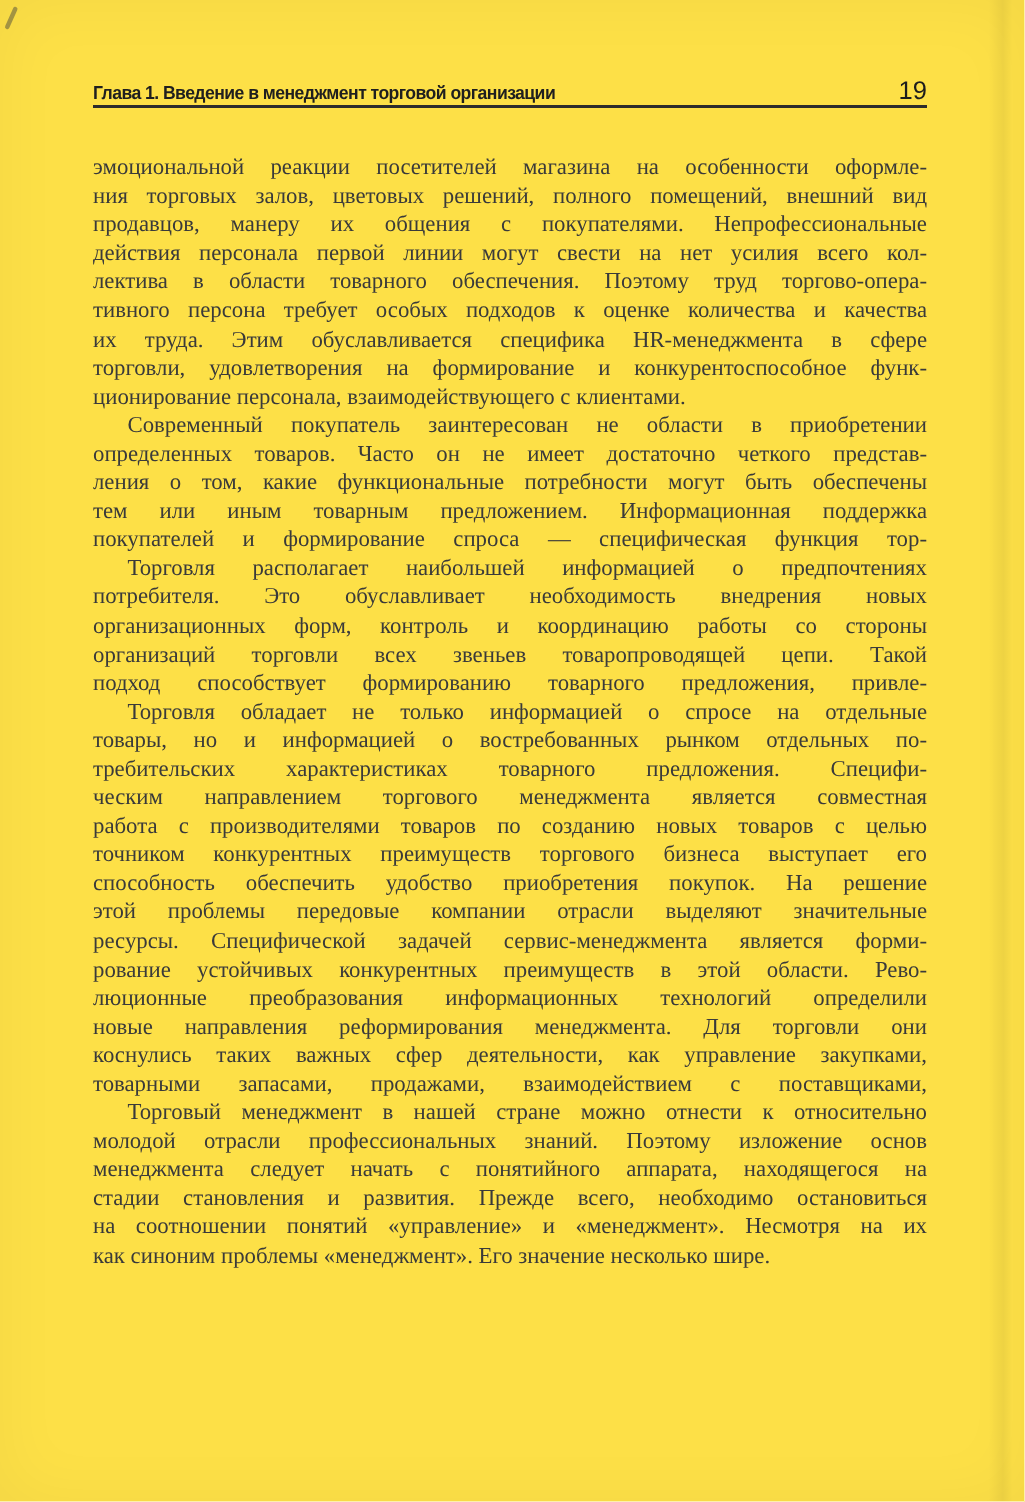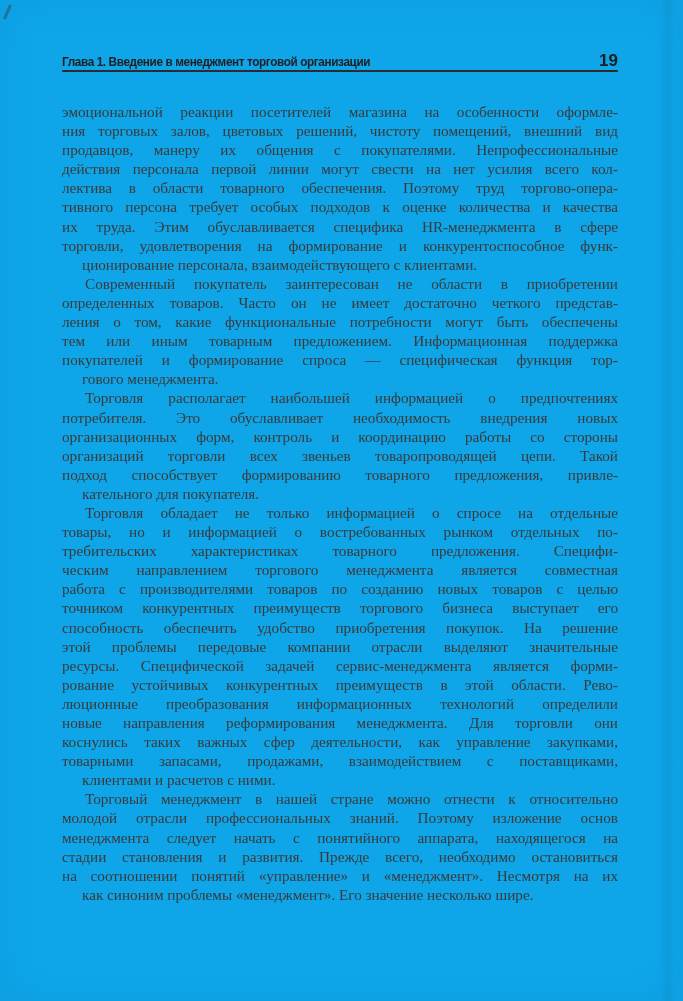--- a/index.html
+++ b/index.html
@@ -4,21 +4,21 @@
 <style>
   html, body {
     margin: 0;
     padding: 0;
     background: #ffffff;
   }
   .page {
     position: relative;
     width: 683px;
     height: 1001px;
-    background: #0ea5e9;
+    background: #fde047;
     overflow: hidden;
     font-family: "Liberation Serif", "DejaVu Serif", serif;
     box-shadow: inset 0 0 46px rgba(0,0,0,0.045);
   }
   
   .scan-edge-right {
     position: absolute;
     top: 0;
     right: 8px;
     width: 16px;
@@ -52,21 +52,21 @@
     font-size: 12.5px;
     font-weight: bold;
     letter-spacing: -0.4px;
     color: #1f1f1f;
     transform: scaleX(0.94);
     transform-origin: left bottom;
     white-space: nowrap;
   }
   .page-number {
     font-size: 17px;
-    font-weight: bold;
+    font-weight: normal;
     color: #1d1d1d;
   }
   .header-rule {
     position: absolute;
     left: 62px;
     top: 70px;
     width: 556px;
     height: 2px;
     background: #2c2c2c;
   }
@@ -83,21 +83,20 @@
   .para { margin: 0; }
   .line {
     text-align: justify;
     text-align-last: justify;
     height: 19.1px;
     overflow: visible;
     white-space: normal;
   }
   .line.last {
     text-align-last: left;
-    margin-left: 20px;
   }
   .para.indent .line:first-child {
     text-indent: 23px;
   }
 </style>
 </head>
 <body>
 
 <div class="page">
   <div class="scan-mark-topleft"></div>
@@ -106,61 +105,58 @@
   <div class="running-head">
     <span class="chapter-title">Глава 1. Введение в менеджмент торговой организации</span>
     <span class="page-number">19</span>
   </div>
 
   <div class="header-rule"></div>
 
   <div class="body-text">
       <div class="para">
         <div class="line">эмоциональной реакции посетителей магазина на особенности оформле-</div>
-        <div class="line">ния торговых залов, цветовых решений, чистоту помещений, внешний вид</div>
+        <div class="line">ния торговых залов, цветовых решений, полного помещений, внешний вид</div>
         <div class="line">продавцов, манеру их общения с покупателями. Непрофессиональные</div>
         <div class="line">действия персонала первой линии могут свести на нет усилия всего кол-</div>
         <div class="line">лектива в области товарного обеспечения. Поэтому труд торгово-опера-</div>
         <div class="line">тивного персона требует особых подходов к оценке количества и качества</div>
         <div class="line">их труда. Этим обуславливается специфика HR-менеджмента в сфере</div>
         <div class="line">торговли, удовлетворения на формирование и конкурентоспособное функ-</div>
         <div class="line last">ционирование персонала, взаимодействующего с клиентами.</div>
       </div>
       <div class="para indent">
         <div class="line">Современный покупатель заинтересован не области в приобретении</div>
         <div class="line">определенных товаров. Часто он не имеет достаточно четкого представ-</div>
         <div class="line">ления о том, какие функциональные потребности могут быть обеспечены</div>
         <div class="line">тем или иным товарным предложением. Информационная поддержка</div>
         <div class="line">покупателей и формирование спроса — специфическая функция тор-</div>
-        <div class="line last">гового менеджмента.</div>
       </div>
       <div class="para indent">
         <div class="line">Торговля располагает наибольшей информацией о предпочтениях</div>
         <div class="line">потребителя. Это обуславливает необходимость внедрения новых</div>
         <div class="line">организационных форм, контроль и координацию работы со стороны</div>
         <div class="line">организаций торговли всех звеньев товаропроводящей цепи. Такой</div>
         <div class="line">подход способствует формированию товарного предложения, привле-</div>
-        <div class="line last">кательного для покупателя.</div>
       </div>
       <div class="para indent">
         <div class="line">Торговля обладает не только информацией о спросе на отдельные</div>
         <div class="line">товары, но и информацией о востребованных рынком отдельных по-</div>
         <div class="line">требительских характеристиках товарного предложения. Специфи-</div>
         <div class="line">ческим направлением торгового менеджмента является совместная</div>
         <div class="line">работа с производителями товаров по созданию новых товаров с целью</div>
         <div class="line">точником конкурентных преимуществ торгового бизнеса выступает его</div>
         <div class="line">способность обеспечить удобство приобретения покупок. На решение</div>
         <div class="line">этой проблемы передовые компании отрасли выделяют значительные</div>
         <div class="line">ресурсы. Специфической задачей сервис-менеджмента является форми-</div>
         <div class="line">рование устойчивых конкурентных преимуществ в этой области. Рево-</div>
         <div class="line">люционные преобразования информационных технологий определили</div>
         <div class="line">новые направления реформирования менеджмента. Для торговли они</div>
         <div class="line">коснулись таких важных сфер деятельности, как управление закупками,</div>
         <div class="line">товарными запасами, продажами, взаимодействием с поставщиками,</div>
-        <div class="line last">клиентами и расчетов с ними.</div>
       </div>
       <div class="para indent">
         <div class="line">Торговый менеджмент в нашей стране можно отнести к относительно</div>
         <div class="line">молодой отрасли профессиональных знаний. Поэтому изложение основ</div>
         <div class="line">менеджмента следует начать с понятийного аппарата, находящегося на</div>
         <div class="line">стадии становления и развития. Прежде всего, необходимо остановиться</div>
         <div class="line">на соотношении понятий «управление» и «менеджмент». Несмотря на их</div>
         <div class="line last">как синоним проблемы «менеджмент». Его значение несколько шире.</div>
       </div>
     </div>

